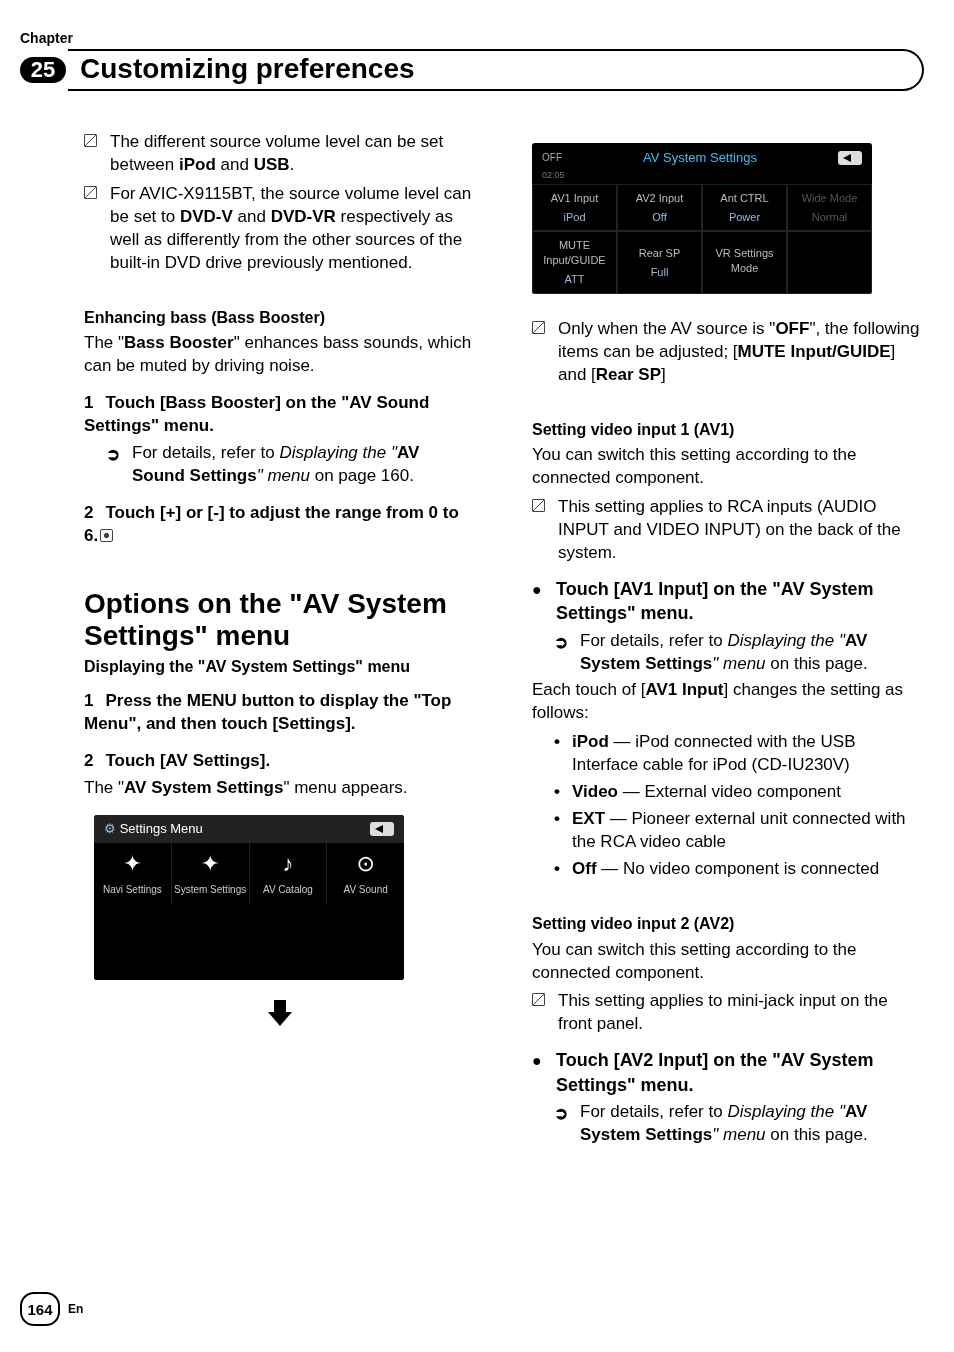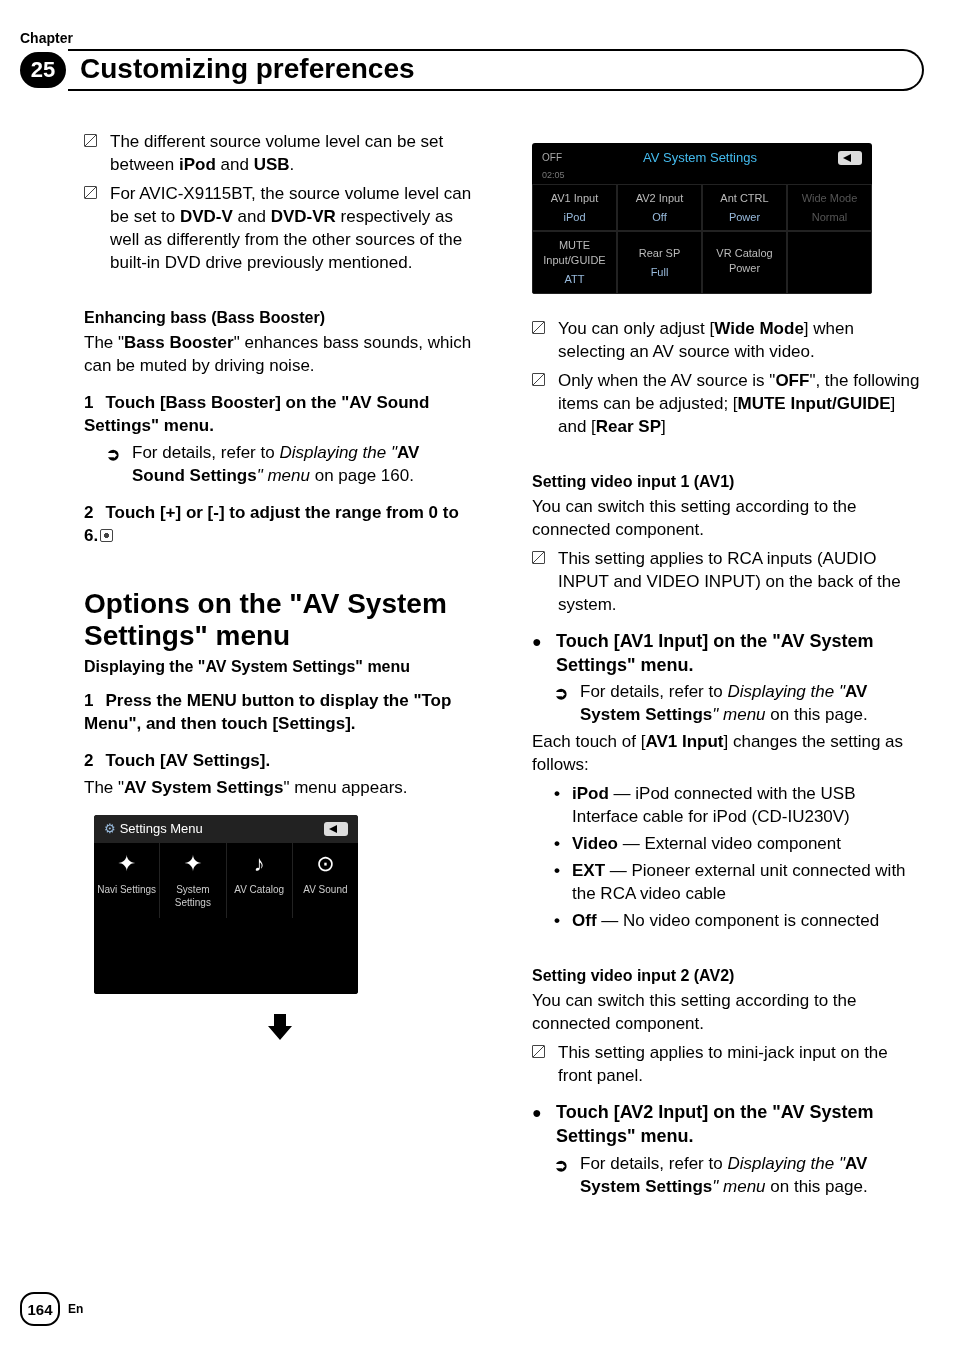--- a/index.html
+++ b/index.html
@@ -1,20 +1,20 @@
 <!DOCTYPE html>
 <html><head>
 <meta charset="utf-8">
 <style>
   * { box-sizing: border-box; margin: 0; padding: 0; }
   html, body { width: 954px; height: 1352px; background: #fff; font-family: Arial, Helvetica, sans-serif; color: #000; }
   .page { width: 954px; min-height: 1352px; position: relative; padding: 30px 30px 30px 20px; }
   .chapter-label { font-size: 14px; font-weight: bold; margin-left: 0; margin-bottom: 3px; }
   .header-row { display: flex; align-items: center; margin-bottom: 40px; position: relative; }
-  .chapter-badge { width: 46px; height: 36px; background:#000; color:#fff; border-radius: 18px; display:flex; align-items:center; justify-content:center; font-size:22px; font-weight:bold; margin-right:10px; z-index:2; }
+  .chapter-badge { width: 46px; height: 26px; background:#000; color:#fff; border-radius: 18px; display:flex; align-items:center; justify-content:center; font-size:22px; font-weight:bold; margin-right:10px; z-index:2; }
   .chapter-title-wrap { flex:1; position:relative; }
   .chapter-title { font-size: 28px; font-weight: 900; padding: 4px 0 6px 4px; }
   .chapter-rule { position:absolute; left: -8px; right: 0; top: 0; bottom: 0; border-top:2px solid #000; border-bottom:2px solid #000; border-right:2px solid #000; border-radius: 0 50px 50px 0; pointer-events:none; }
   .columns { display:flex; gap: 56px; padding-left: 64px; }
   .col { flex:1; font-size: 17px; line-height: 1.35; }
   .note-item { display:flex; margin-bottom: 6px; }
   .note-icon { width: 16px; flex-shrink:0; margin-right: 10px; margin-top:3px; }
   .note-icon::before { content:""; display:block; width:11px; height:11px; border:1.5px solid #444; border-radius:1px; background: linear-gradient(135deg, transparent 47%, #444 47%, #444 53%, transparent 53%), linear-gradient(45deg, transparent 47%, transparent 53%); }
   .h2 { font-size: 16px; font-weight: 900; margin-top: 34px; margin-bottom: 6px; line-height:1.1; }
   .h2 .light { font-weight: 700; }
@@ -36,21 +36,21 @@
   .screenshot { display:block; width: 310px; background:#000; border-radius:3px; margin-top:12px; margin-bottom:10px; margin-left:10px; overflow:hidden; }
   .ss-header { color:#3ad; font-size:13px; padding:6px 10px 2px 10px; display:flex; align-items:center; justify-content:space-between; }
   .ss-header .off { color:#aaa; font-size:10px; }
   .ss-grid { display:grid; grid-template-columns: repeat(4, 1fr); color:#ccc; font-size:11px; text-align:center; }
   .ss-cell { border:1px solid #222; padding:6px 2px; display:flex; flex-direction:column; justify-content:center; gap:4px; min-height:36px; }
   .ss-cell .top { color:#bbb; }
   .ss-cell .bot { color:#9bd; font-size:11px; }
   .ss-cell.dim .top, .ss-cell.dim .bot { color:#555; }
   .ss-back { width:24px; height:14px; background:#ddd; border-radius:3px; position:relative; }
   .ss-back::before { content:""; position:absolute; left:5px; top:3px; width:0; height:0; border-right:8px solid #000; border-top:4px solid transparent; border-bottom:4px solid transparent; }
-  .ss1 { width:264px;margin-top:16px; }
+  .ss1 { width:310px;margin-top:16px; }
   .ss1 .menu-title { color:#fff; background:#222; padding:5px 10px; font-size:13px; display:flex; justify-content:space-between; align-items:center; }
   .ss1 .icon-row { display:flex; background:#000; }
   .ss1 .icon-cell { flex:1; text-align:center; color:#ccc; font-size:10px; padding:6px 2px 8px 2px; border-right:1px solid #222; }
   .ss1 .icon-cell:last-child { border-right:none; }
   .ss1 .icon-glyph { font-size:22px; color:#fff; margin-bottom:4px; }
   .ss1 .blank { height:76px; background:#000; }
   .down-arrow { text-align:center; margin: 18px 0; }
   .down-arrow svg { display:inline-block; }
   .page-num-badge { position:absolute; bottom: 26px; left: 20px; display:flex; align-items:center; gap:8px; }
   .page-num-circle { width:40px; height:34px; border:2px solid #000; border-radius:14px; display:flex; align-items:center; justify-content:center; font-weight:bold; font-size:15px; }
@@ -187,35 +187,31 @@
             </div>
             <div class="ss-cell">
               <div class="top">MUTE Input/GUIDE</div>
               <div class="bot">ATT</div>
             </div>
             <div class="ss-cell">
               <div class="top">Rear SP</div>
               <div class="bot">Full</div>
             </div>
             <div class="ss-cell">
-              <div class="top">VR Catalog Power</div>
+              <div class="top">VR Settings Mode</div>
               <div class="bot"></div>
             </div>
             <div class="ss-cell">
               <div class="top"></div>
               <div class="bot"></div>
             </div>
           </div>
       </div>
 
       <div style="height:14px;"></div>
-      <div class="note-item">
-        <span class="note-icon"></span>
-        <span class="soft"><span>You can only adjust [</span><b>Wide Mode</b><span>] when selecting an AV source with video.</span></span>
-      </div>
       <div class="note-item">
         <span class="note-icon"></span>
         <span class="soft">
           <span>Only when the AV source is "</span><b>OFF</b><span>", the following items can be adjusted;
 [</span><b>MUTE Input/GUIDE</b><span>] and [</span><b>Rear SP</b><span>]</span>
         </span>
       </div>
 
       <div class="h2">
         <span>Setting video input 1 (</span><span class="light">AV1</span><span>)</span>

